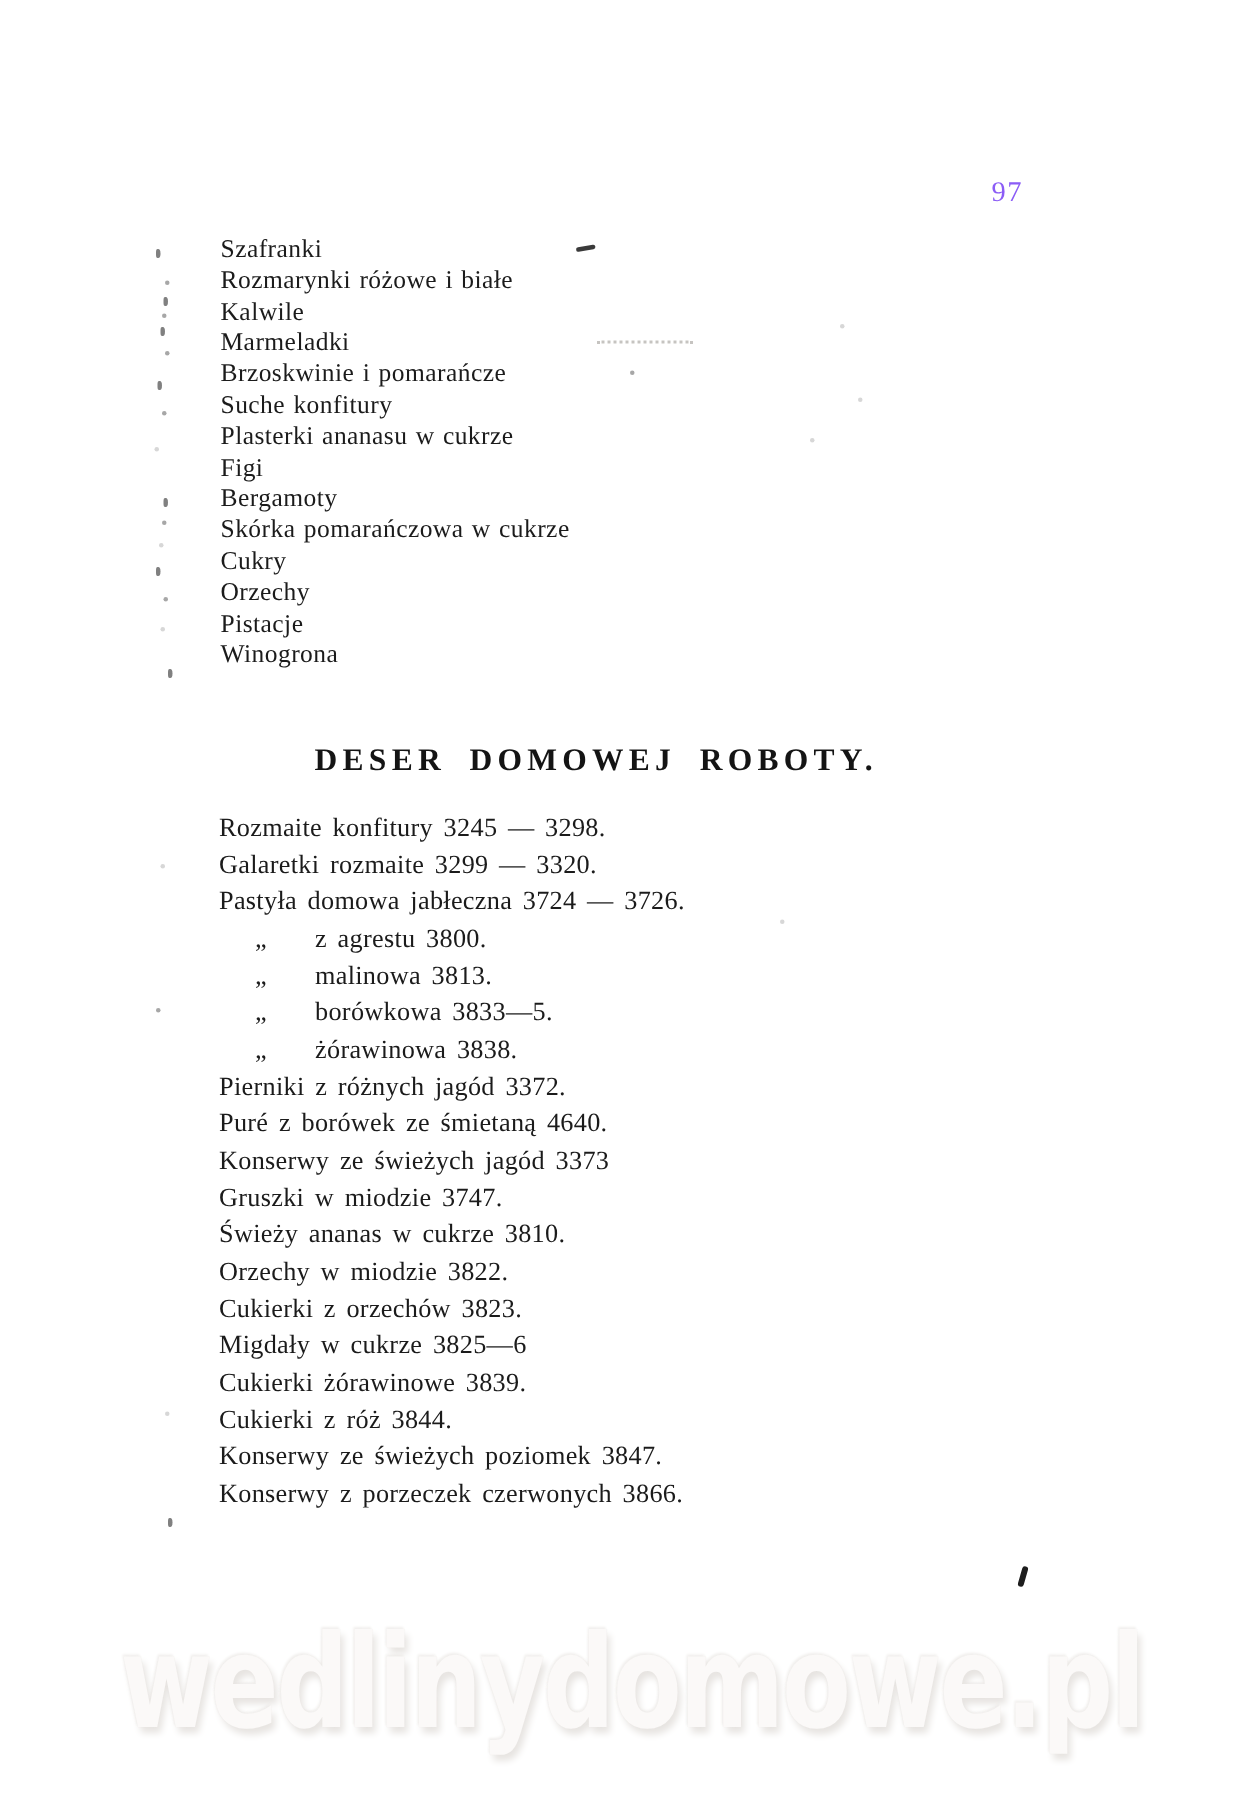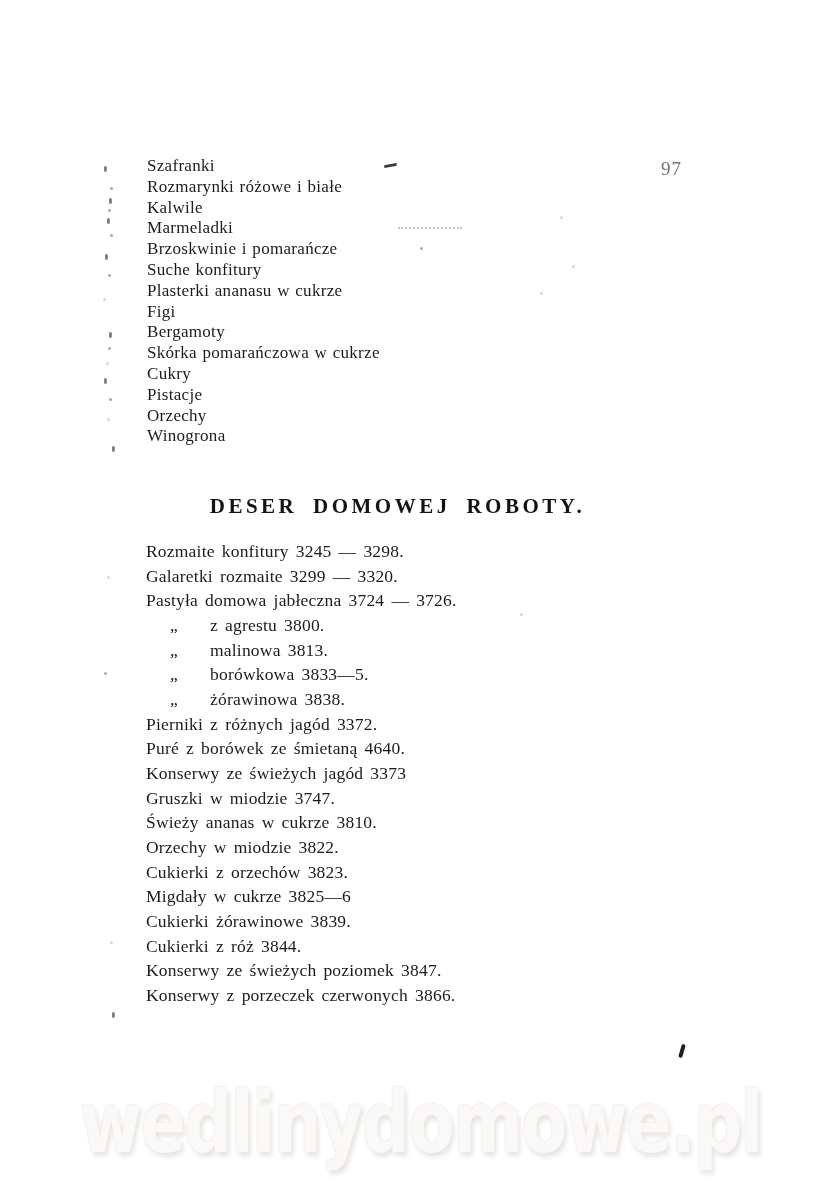--- a/index.html
+++ b/index.html
@@ -8,21 +8,21 @@
     background:#ffffff;
     font-family:"Liberation Serif", serif;
     color:#1b1b1b;
     position:relative;
     overflow:hidden;
   }
   .page{position:absolute;inset:0;}
 
   .page-number{
     position:absolute;left:661px;top:118px;
-    font-size:19px;letter-spacing:1px;color:#737373;margin-top:40px;
+    font-size:19px;letter-spacing:1px;color:#8b5cf6;
   }
 
   .list-top{
     position:absolute;left:147px;top:156px;
     font-size:17px;line-height:20.8px;
     letter-spacing:0.3px;word-spacing:1px;
   }
   .list-main{
     position:absolute;left:146px;top:539px;
     font-size:17.5px;line-height:24.65px;
@@ -105,24 +105,24 @@
       <div class="line">
       <span class="text">Bergamoty</span>
     </div>
       <div class="line">
       <span class="text">Skórka pomarańczowa w cukrze</span>
     </div>
       <div class="line">
       <span class="text">Cukry</span>
     </div>
       <div class="line">
+      <span class="text">Orzechy</span>
+    </div>
+      <div class="line">
       <span class="text">Pistacje</span>
-    </div>
-      <div class="line">
-      <span class="text">Orzechy</span>
     </div>
       <div class="line">
       <span class="text">Winogrona</span>
     </div>
     </div>
 
   <h1 class="heading">DESER DOMOWEJ ROBOTY.</h1>
 
   <div class="list-main">
 

